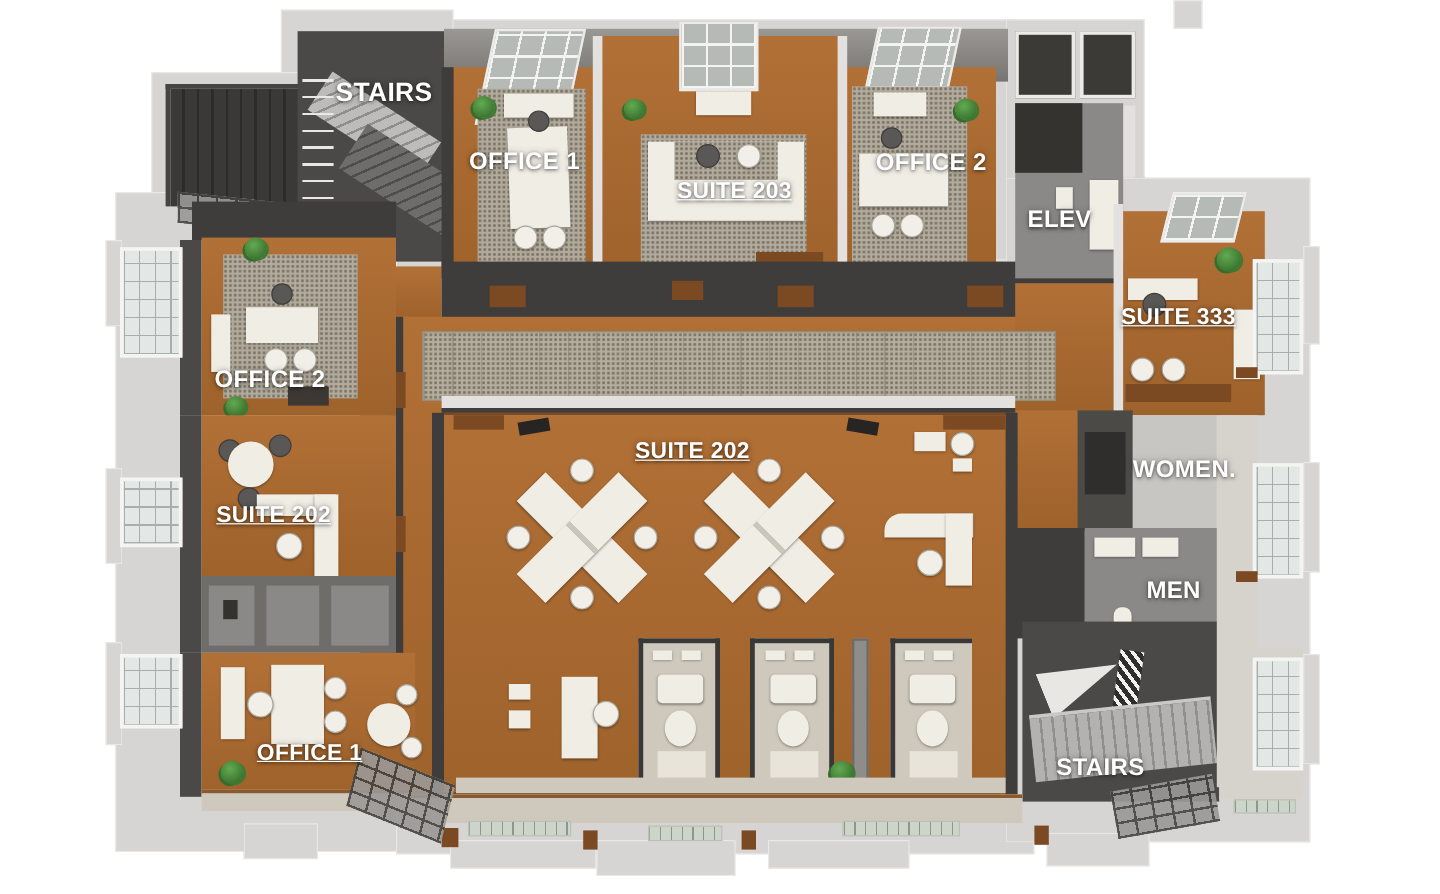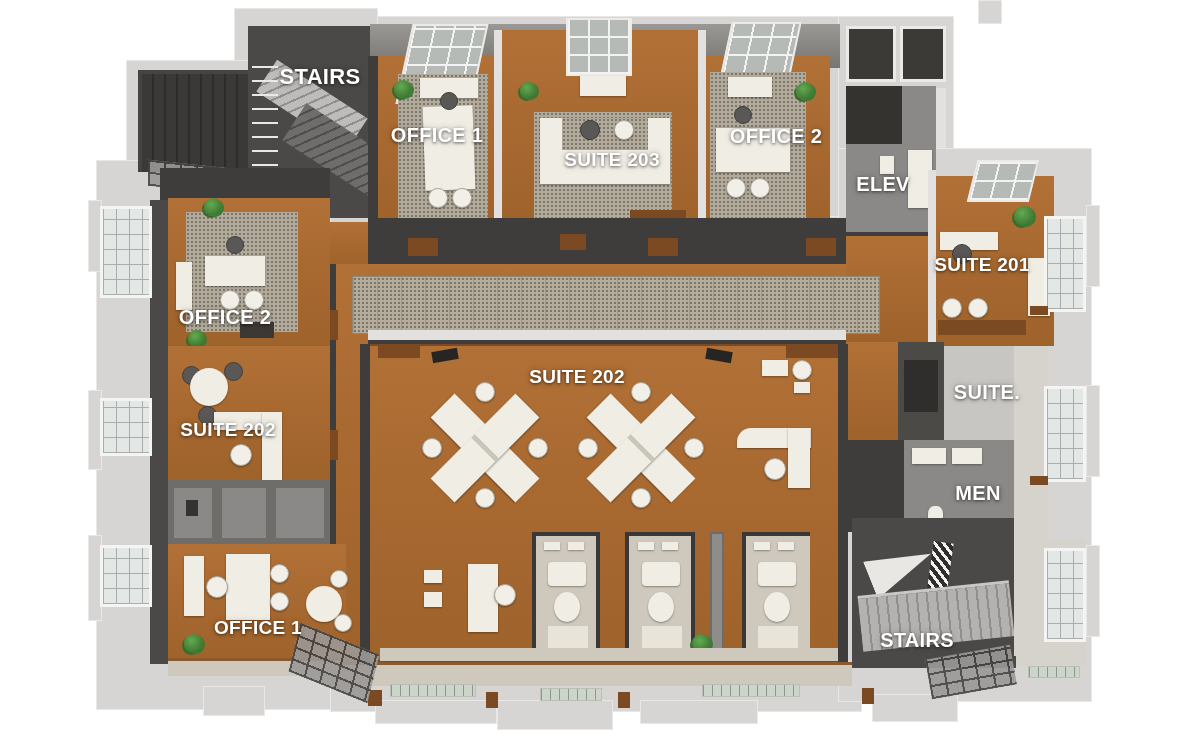--- a/index.html
+++ b/index.html
@@ -37,21 +37,21 @@
   .stairsC{background:repeating-linear-gradient(90deg,#b3b2b0 0 8px,#918f8d 8px 10px);border-top:3px solid #c9c8c6;}
   .hatch{background:repeating-linear-gradient(45deg,#f2f1ef 0 3px,#2f2e2c 3px 7px);}
   .garage{background:repeating-linear-gradient(90deg,#3a3938 0 10px,#2c2b2a 10px 12px);border:4px solid #454443;border-bottom:none;}
   .gridwalk{background-color:#9b9997;
        background-image:repeating-linear-gradient(0deg,#45433f 0 2px,transparent 2px 12px),
                         repeating-linear-gradient(90deg,#45433f 0 2px,transparent 2px 16px);opacity:.9;}
   .sill{background-color:#cdd5ca;background-image:repeating-linear-gradient(90deg,#8e978c 0 1px,transparent 1px 9px);border:1px solid #b9c1b6;}
   .lbl{position:absolute;color:#ffffff;font-weight:700;font-size:20px;letter-spacing:.3px;
        text-shadow:0 1px 3px rgba(0,0,0,.55),0 0 6px rgba(0,0,0,.25);white-space:nowrap;
        transform:translate(-50%,-50%);}
-  .lblS{font-size:19px;}
+  .lblS{font-size:19px;text-decoration:underline;}
   .lblL{font-size:22px;}
 </style>
 </head>
 <body>
 
 <div class="canvas">
 
   <div class="b wall" style="left:362px;top:16px;width:486px;height:226px;"></div>
   <div class="b wall" style="left:234px;top:8px;width:144px;height:214px;"></div>
   <div class="b wall" style="left:126px;top:60px;width:150px;height:126px;"></div>
@@ -299,22 +299,22 @@
   <div class="b trim" style="left:486px;top:692px;width:12px;height:16px;"></div>
   <div class="b trim" style="left:618px;top:692px;width:12px;height:16px;"></div>
   <div class="b trim" style="left:862px;top:688px;width:12px;height:16px;"></div>
   <div class="b gridwalk" style="left:292px;top:638px;width:84px;height:50px;transform:rotate(14deg) skewY(8deg);"></div>
 
   <div class="lbl lblL" style="left:320px;top:77px;">STAIRS</div>
   <div class="lbl" style="left:437px;top:135px;">OFFICE 1</div>
   <div class="lbl lblS" style="left:612px;top:160px;">SUITE 203</div>
   <div class="lbl" style="left:776px;top:136px;">OFFICE 2</div>
   <div class="lbl" style="left:883px;top:184px;">ELEV</div>
-  <div class="lbl lblS" style="left:982px;top:265px;">SUITE 201</div>
+  <div class="lbl lblS" style="left:982px;top:265px;">SUITE 333</div>
   <div class="lbl" style="left:225px;top:317px;">OFFICE 2</div>
   <div class="lbl lblS" style="left:228px;top:430px;">SUITE 202</div>
-  <div class="lbl" style="left:987px;top:392px;">SUITE.</div>
+  <div class="lbl" style="left:987px;top:392px;">WOMEN.</div>
   <div class="lbl lblS" style="left:577px;top:377px;">SUITE 202</div>
   <div class="lbl" style="left:978px;top:493px;">MEN</div>
   <div class="lbl lblS" style="left:258px;top:628px;">OFFICE 1</div>
   <div class="lbl" style="left:917px;top:640px;">STAIRS</div>
 
 </div>
 
 </body></html>

